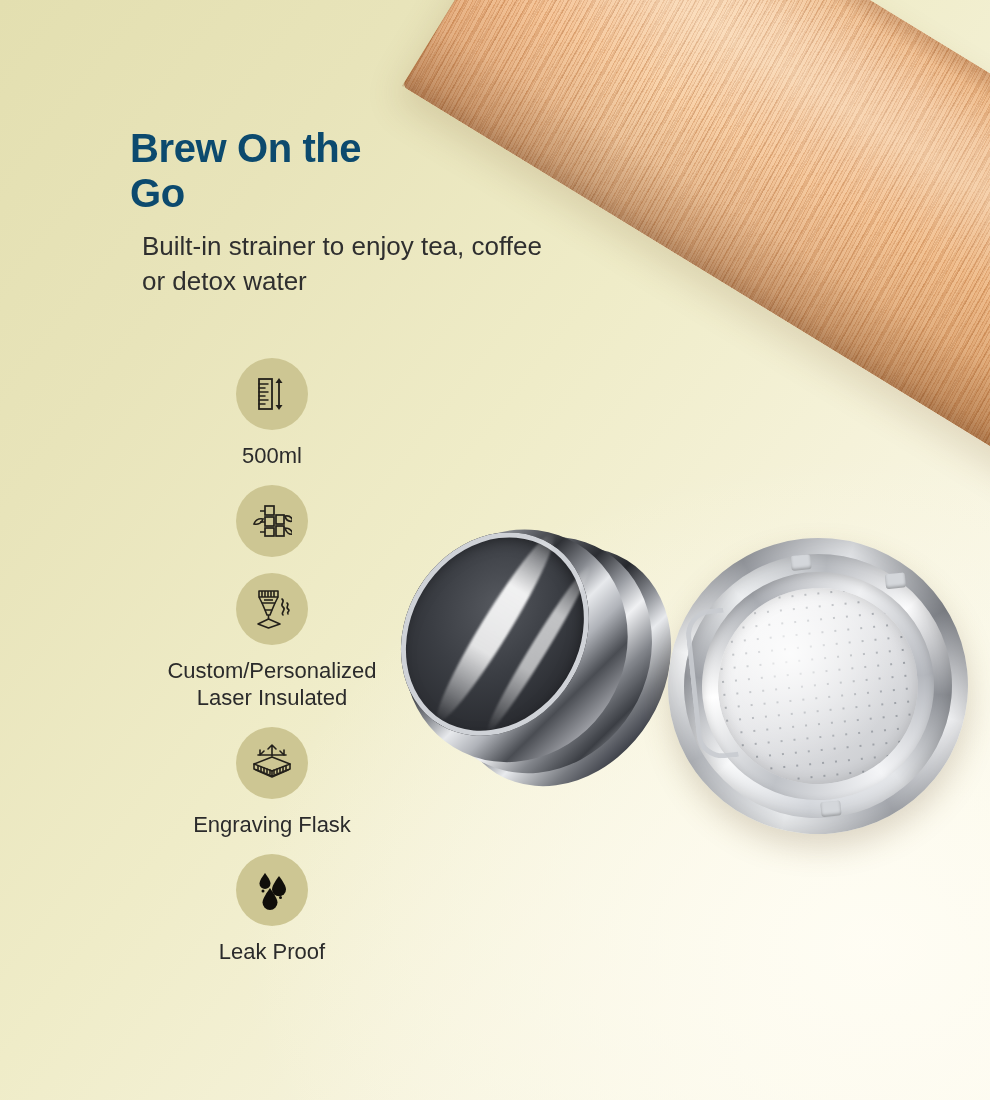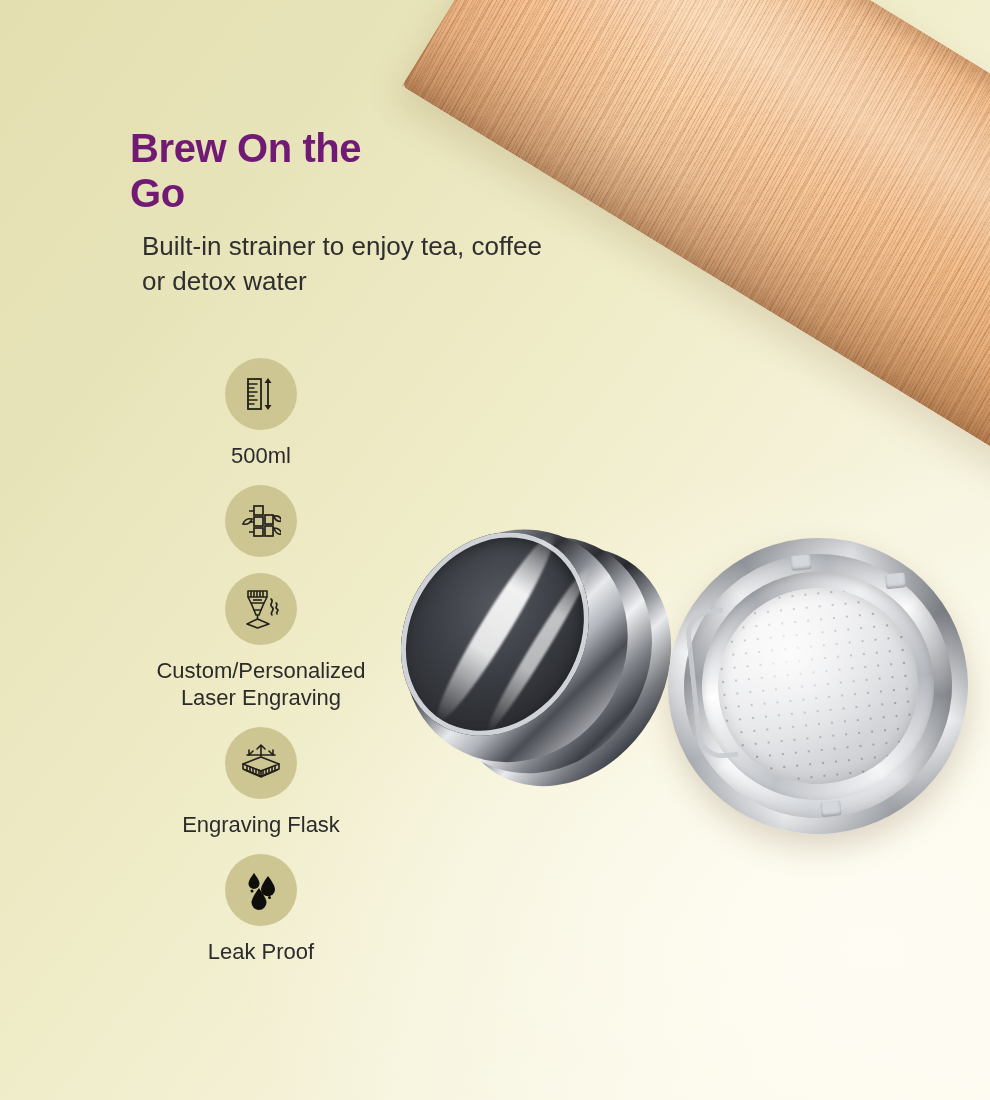--- a/index.html
+++ b/index.html
@@ -97,24 +97,24 @@
     border-left:5px solid #c9ccd1; border-top:5px solid #c9ccd1; border-bottom:5px solid #c9ccd1;
     border-radius:26px 0 0 26px; opacity:.9;
   }
   .str-tab{ position:absolute; width:20px; height:15px; background:#d4d7db; border-radius:3px; box-shadow:inset 0 -2px 3px rgba(0,0,0,.25); }
   .str-tab.t1{ left:136px; top:16px; }
   .str-tab.t2{ left:228px; top:44px; }
   .str-tab.t3{ left:140px; top:264px; }
 
   
   .content{ position:absolute; left:0; top:0; width:420px; height:100%; z-index:5; }
-  .headline{ position:absolute; left:130px; top:126px; font-size:40px; font-weight:700; color:#701a75; letter-spacing:-0.4px; }
+  .headline{ position:absolute; left:130px; top:126px; font-size:40px; font-weight:700; color:#0c4a6e; letter-spacing:-0.4px; }
   .subhead{ position:absolute; left:130px; top:229px; width:430px; font-size:26px; line-height:35px; color:#2f2f2f; font-weight:400;margin-left:12px; }
 
-  .features{ position:absolute; left:1px; top:358px; width:520px; }
+  .features{ position:absolute; left:12px; top:358px; width:520px; }
   .feature{ display:flex; flex-direction:column; align-items:center; margin-bottom:16px; }
   .f-circle{
     width:72px; height:72px; border-radius:50%; background:#cdc693;
     display:flex; align-items:center; justify-content:center; flex:0 0 auto;
   }
   .f-label{ margin-top:12px; text-align:center; font-size:22px; line-height:27px; color:#2b2b2b; white-space:pre-line; }
   .feature:nth-child(1) .f-circle{ margin-left:0; }
 </style>
 </head>
 <body>
@@ -203,21 +203,21 @@
             <path d="M14 22 L16 27 H19 L21 22"></path>
             <path d="M17.5 27 v4"></path>
             <path d="M13 12 h9"></path>
             <path d="M17.5 31 L7 36 L17.5 40 L29 36 Z"></path>
             <path d="M31 11 c4 3 -3 5 1 8 c4 3 -3 5 0 8" stroke-linecap="round"></path>
             <path d="M36 15 c3 2 -2 4 1 6 c3 2 -2 3 0 5" stroke-linecap="round"></path>
           </g>
         </svg>
       </div>
       <div class="f-label">Custom/Personalized
-Laser Engraving</div>
+Laser Insulated</div>
     </div>
 
     <div class="feature">
       <div class="f-circle">
         <svg width="44" height="40" viewBox="0 0 44 40">
           <g fill="none" stroke="#23201a" stroke-width="1.6" stroke-linejoin="round" stroke-linecap="round">
             <path d="M22 2 v11 M22 2 l-4 4 M22 2 l4 4"></path>
             <path d="M10 12 l4 -4 M10 12 l0 -5 M34 12 l-4 -4 M34 12 l0 -5"></path>
             <path d="M8 12 h28"></path>
             <path d="M22 14 L4 21 L22 28 L40 21 Z"></path>

